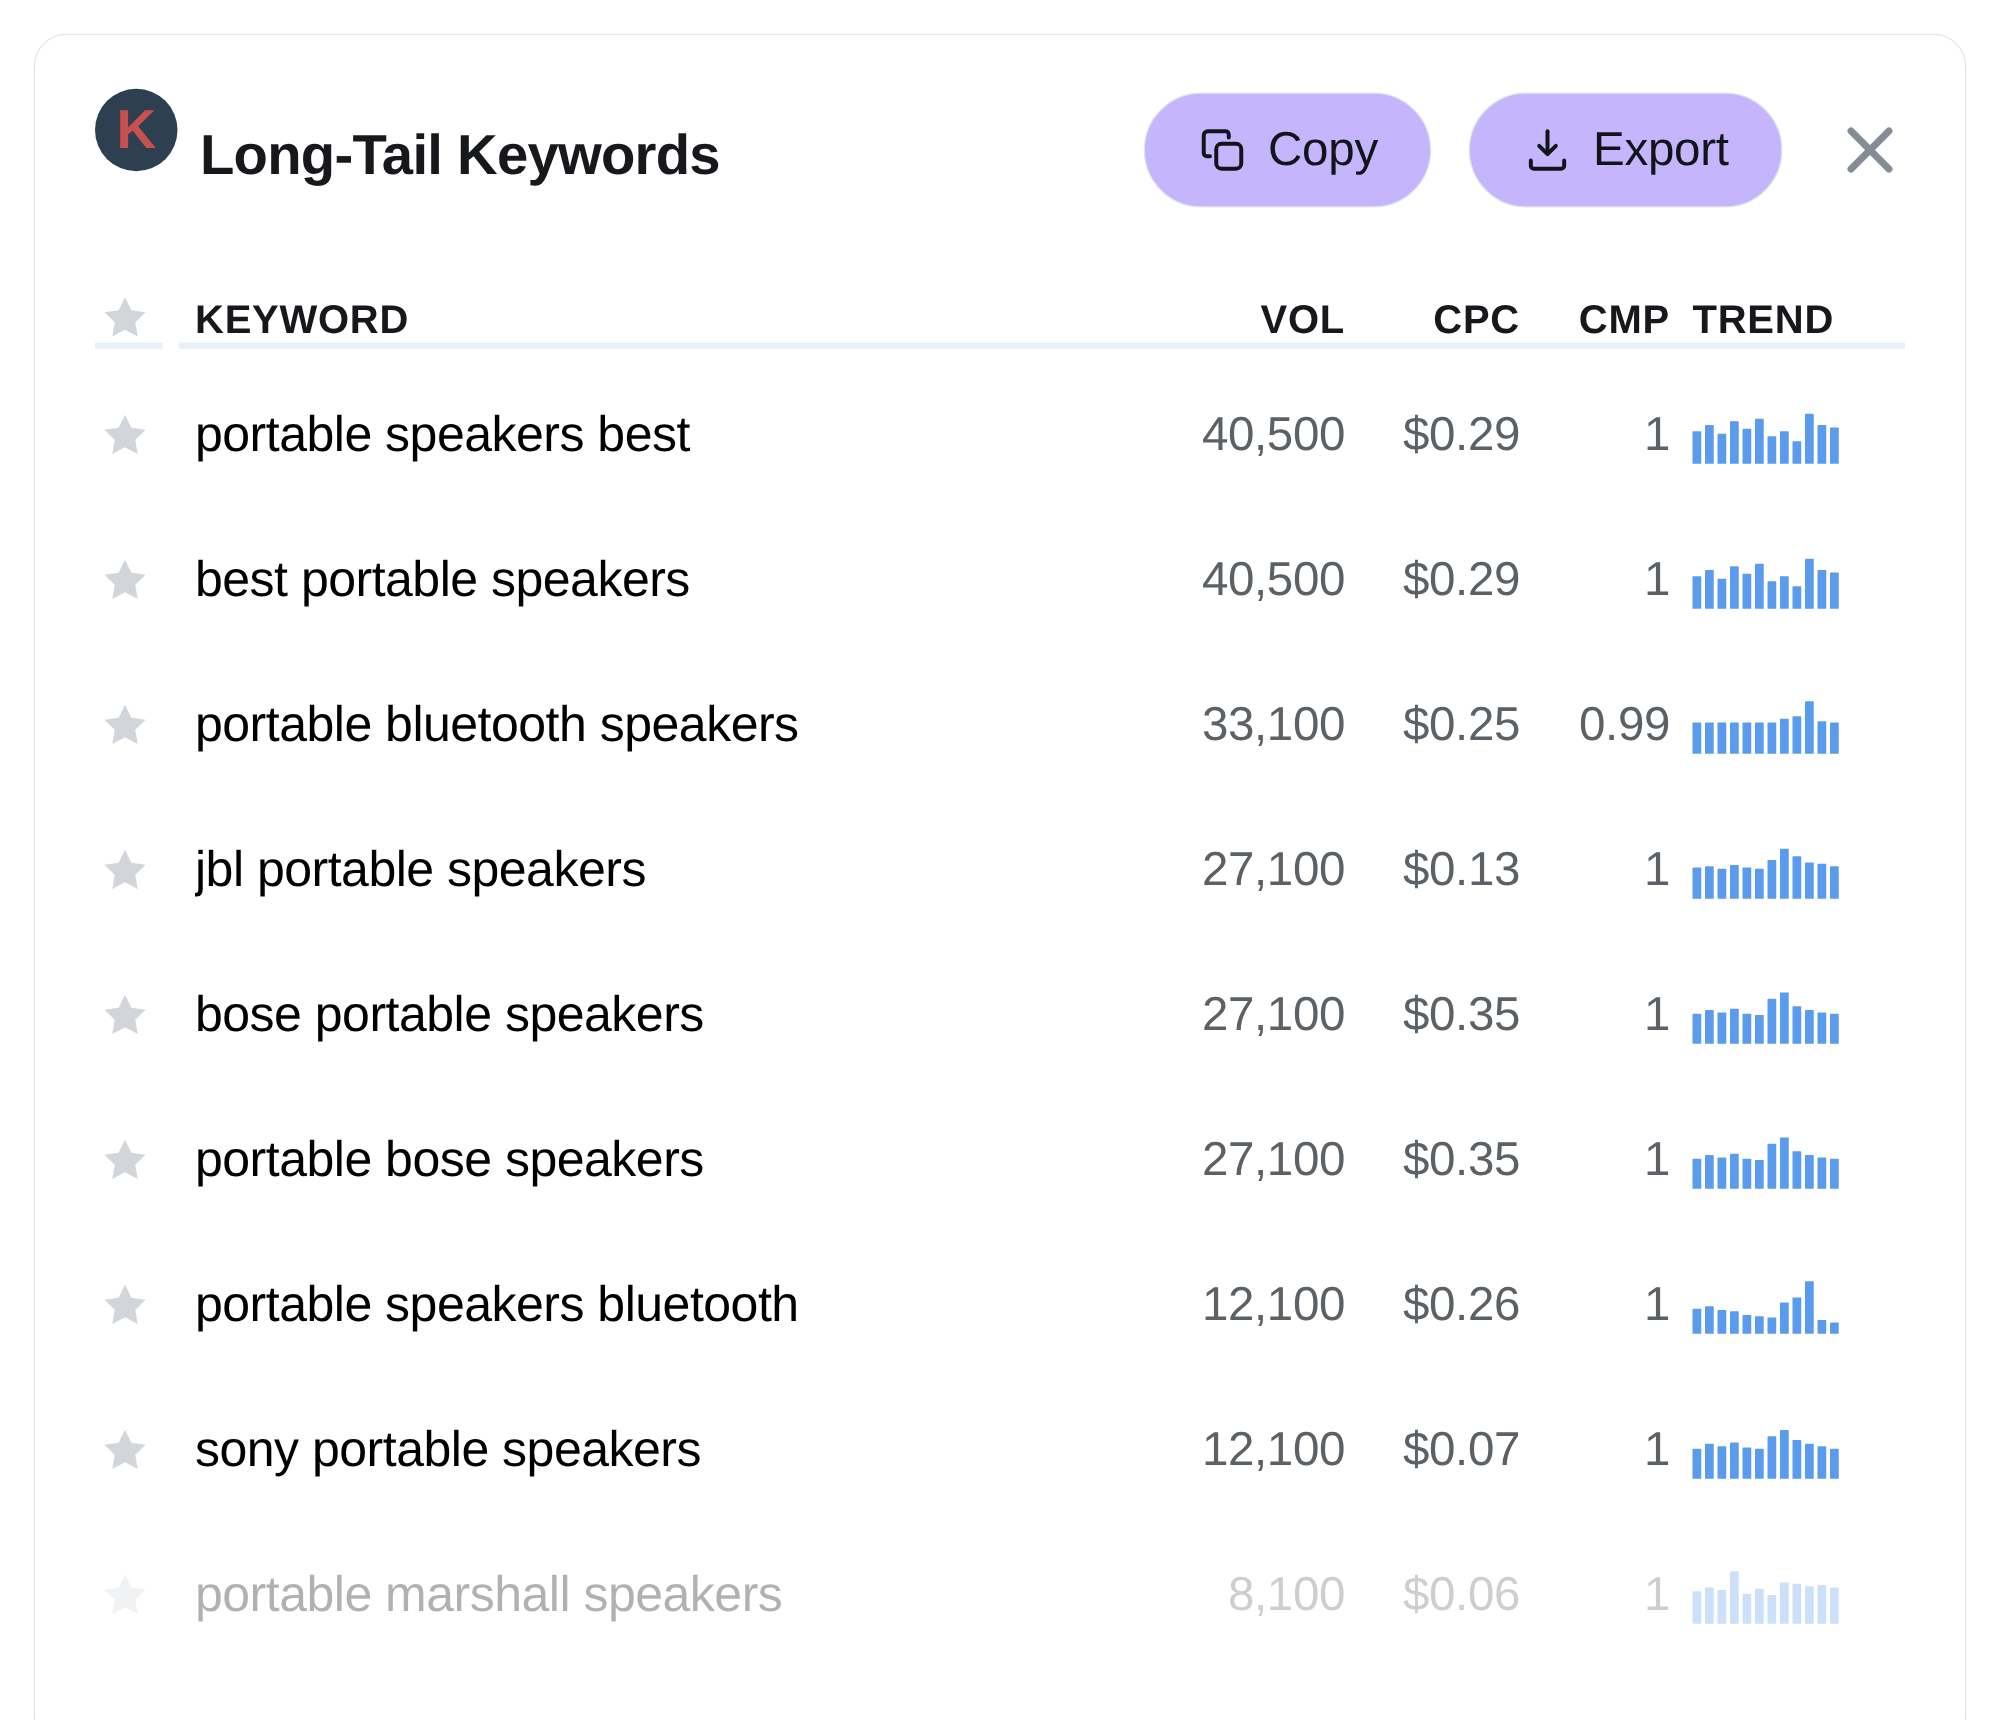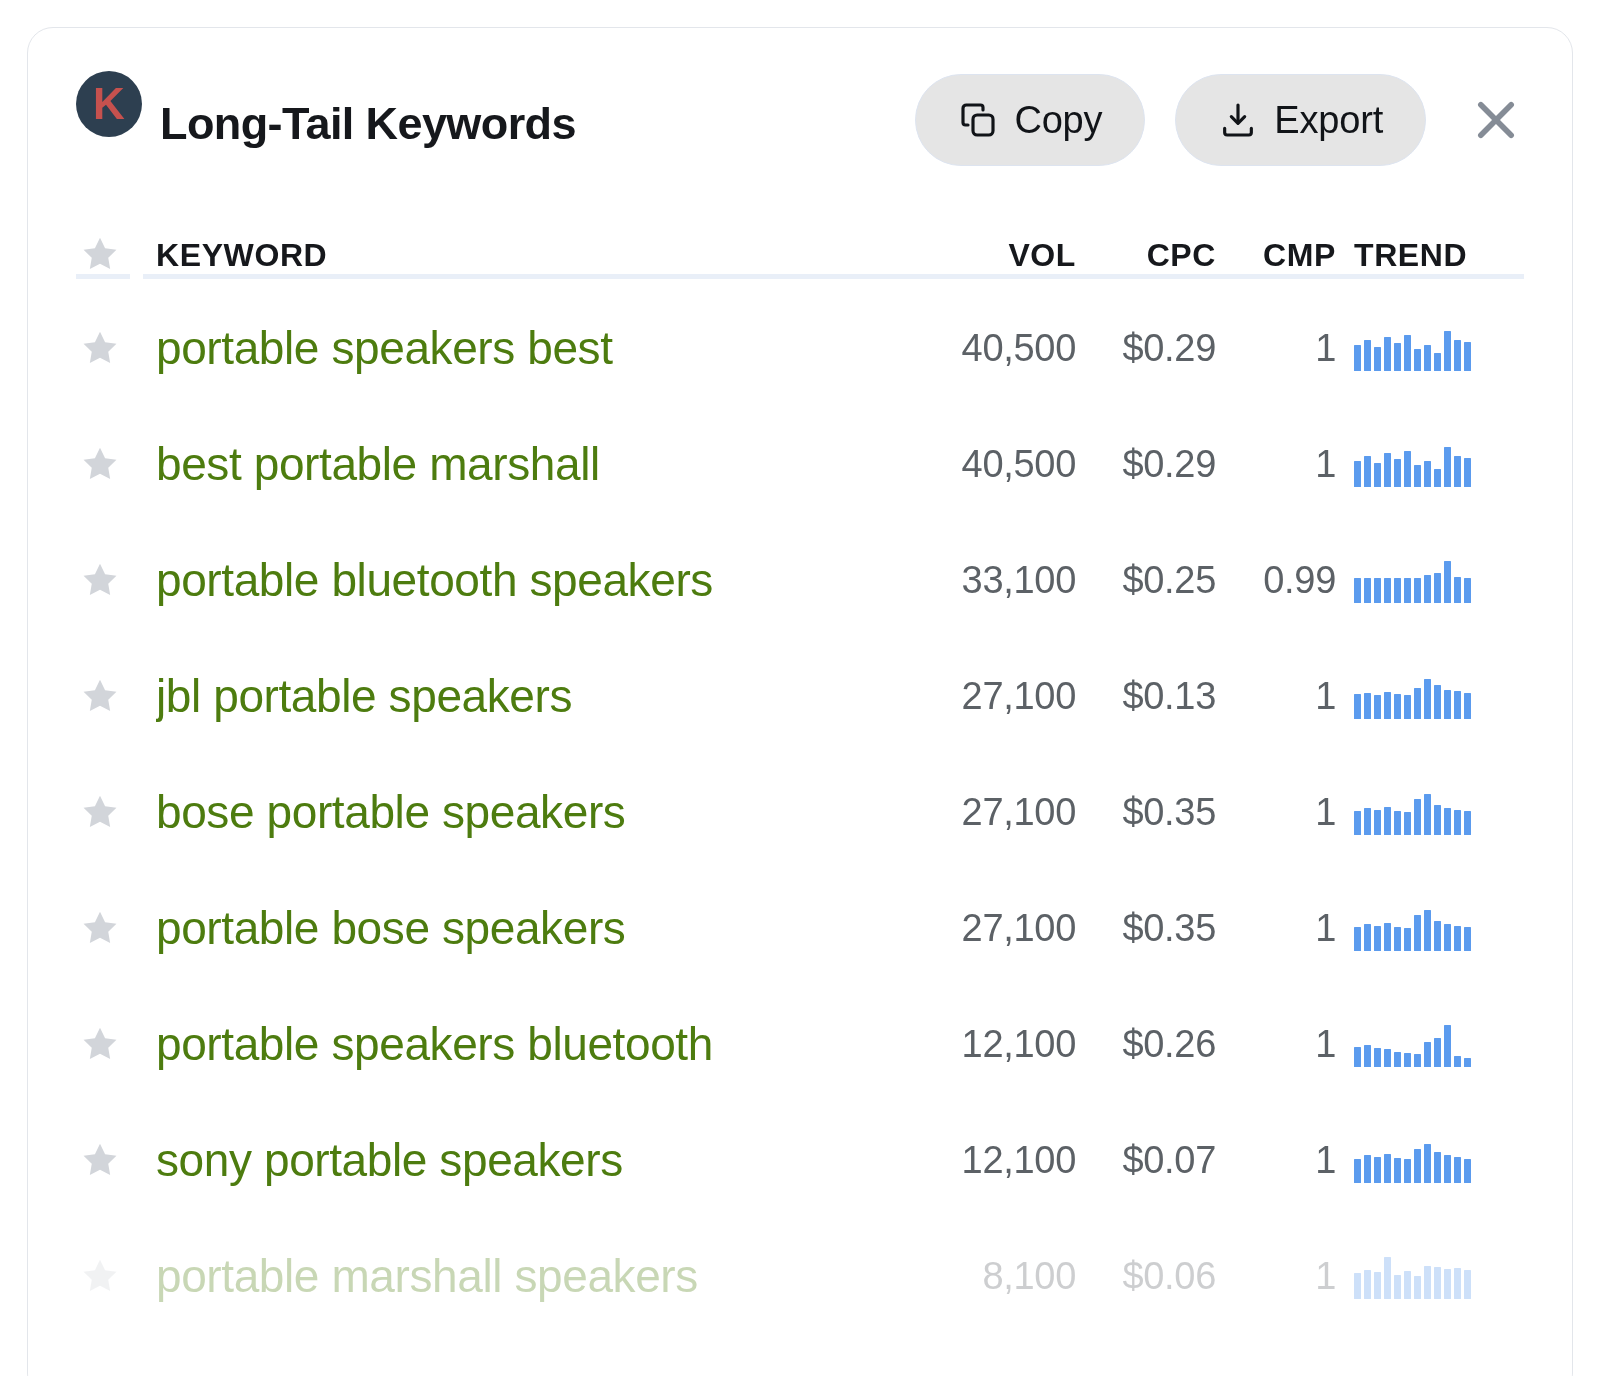--- a/index.html
+++ b/index.html
@@ -77,21 +77,21 @@
     gap: 30px;
   }
   .pill-btn {
     display: flex;
     align-items: center;
     justify-content: center;
     gap: 16px;
     height: 92px;
     padding: 0 42px;
     box-sizing: border-box;
-    background: #e5e5e5;
+    background: #c4b5fd;
     border: 1.6px solid #DDE4F0;
     border-radius: 46px;
     cursor: pointer;
     white-space: nowrap;
   }
   .pill-btn .pill-label {
     font-size: 38px;
     color: #111418;
     letter-spacing: -0.2px;
   }
@@ -157,22 +157,22 @@
     top: 94px;
     height: 5px;
     display: flex;
     gap: 13px;
   }
   .head-underline i { background: #E9EFF8; display: block; height: 5px; }
   .hu-star { width: 54px; flex: none; }
   .hu-rest { flex: 1 1 auto; }
 
   .kw-link {
-    font-size: 46px;
-    color: #4d7c0f;
+    font-size: 40px;
+    color: #000000;
     letter-spacing: -0.4px;
     white-space: nowrap;
     cursor: pointer;
   }
   .num {
     font-size: 38px;
     color: #5C6166;
     letter-spacing: -0.3px;
     white-space: nowrap;
   }
@@ -314,21 +314,21 @@
               <b style="height:29px;background:#5B9BEE"></b>
             </div>
           </div>
         </div>
         <div class="row">
           <div class="col-star">
             <svg class="star" viewBox="0 0 24 24" fill="#D2D5DA">
               <path d="M12 2.3l3.05 6.18 6.82.99-4.93 4.81 1.16 6.79L12 17.86l-6.1 3.21 1.16-6.79L2.13 9.47l6.82-.99z"></path>
             </svg>
           </div>
-          <div class="col-keyword"><span class="kw-link">best portable marshall</span></div>
+          <div class="col-keyword"><span class="kw-link">best portable speakers</span></div>
           <div class="col-vol"><span class="num">40,500</span></div>
           <div class="col-cpc"><span class="num">$0.29</span></div>
           <div class="col-cmp"><span class="num">1</span></div>
           <div class="col-trend">
             <div class="spark">
               <b style="height:26px;background:#5B9BEE"></b>
               <b style="height:31px;background:#5B9BEE"></b>
               <b style="height:24px;background:#5B9BEE"></b>
               <b style="height:34px;background:#5B9BEE"></b>
               <b style="height:28px;background:#5B9BEE"></b>

